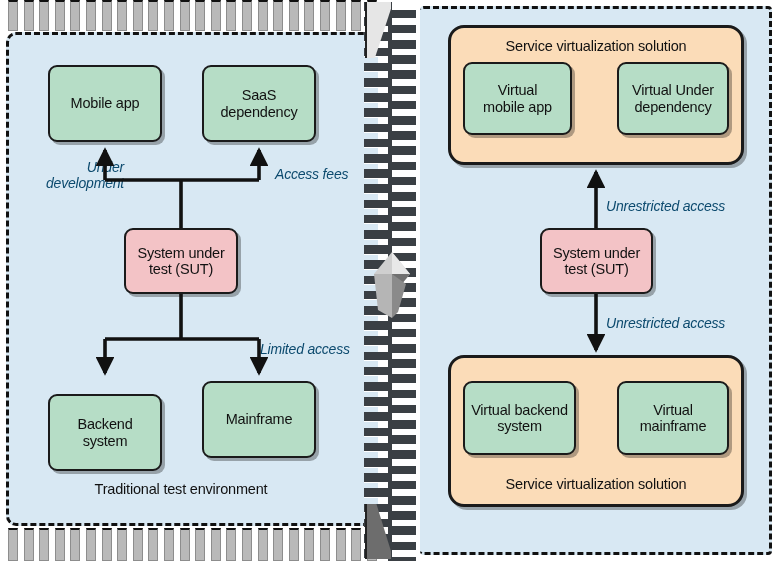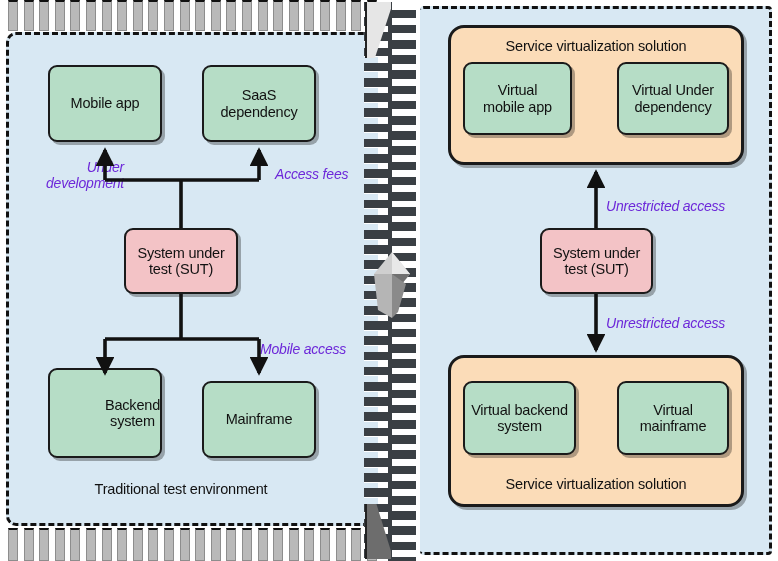--- a/index.html
+++ b/index.html
@@ -71,21 +71,21 @@
     color:#111;
     letter-spacing:-0.2px;
     white-space:nowrap;
   }
 
   
   .edge-label{
     position:absolute;
     font-style:italic;
     font-size:14px;
-    color:#6d28d9;
+    color:#0c4a6e;
     line-height:1.15;
     letter-spacing:-0.2px;
     white-space:nowrap;
   }
   .edge-label.two{white-space:normal;}
 
   
   .connectors{position:absolute;left:0;top:0;width:778px;height:561px;pointer-events:none;}
 
   
@@ -109,36 +109,36 @@
   <div class="node green" style="left:202px;top:65px;width:114px;height:77px;white-space:pre-line;">
     <span>SaaS
 dependency</span>
   </div>
 
   <div class="node pink" style="left:124px;top:228px;width:114px;height:66px;white-space:pre-line;">
     <span>System under
 test (SUT)</span>
   </div>
 
-  <div class="node green" style="left:48px;top:368px;width:114px;height:90px;white-space:pre-line;justify-content:flex-end;">
+  <div class="node green" style="left:48px;top:394px;width:114px;height:77px;white-space:pre-line;">
     <span>Backend
 system</span>
   </div>
 
   <div class="node green" style="left:202px;top:381px;width:114px;height:77px;white-space:pre-line;">
     <span>Mainframe</span>
   </div>
 
   <div class="edge-label two" style="left:16px;top:159px;width:108px;text-align:right;white-space:pre-line;">Under
 development</div>
 
   <div class="edge-label" style="left:275px;top:166px;">Access fees</div>
 
 
-  <div class="edge-label" style="left:260px;top:341px;">Mobile access</div>
+  <div class="edge-label" style="left:260px;top:341px;">Limited access</div>
 
   <div class="caption" style="left:6px;top:481px;width:350px;">Traditional test environment</div>
 
   <div id="right-panel" class="panel"></div>
 
   <div class="group-box" style="left:448px;top:25px;width:296px;height:140px;">
     <div class="group-title" style="top:10px;left:0;">Service virtualization solution</div>
   </div>
   <div class="node green" style="left:463px;top:62px;width:109px;height:73px;white-space:pre-line;">
     <span>Virtual

